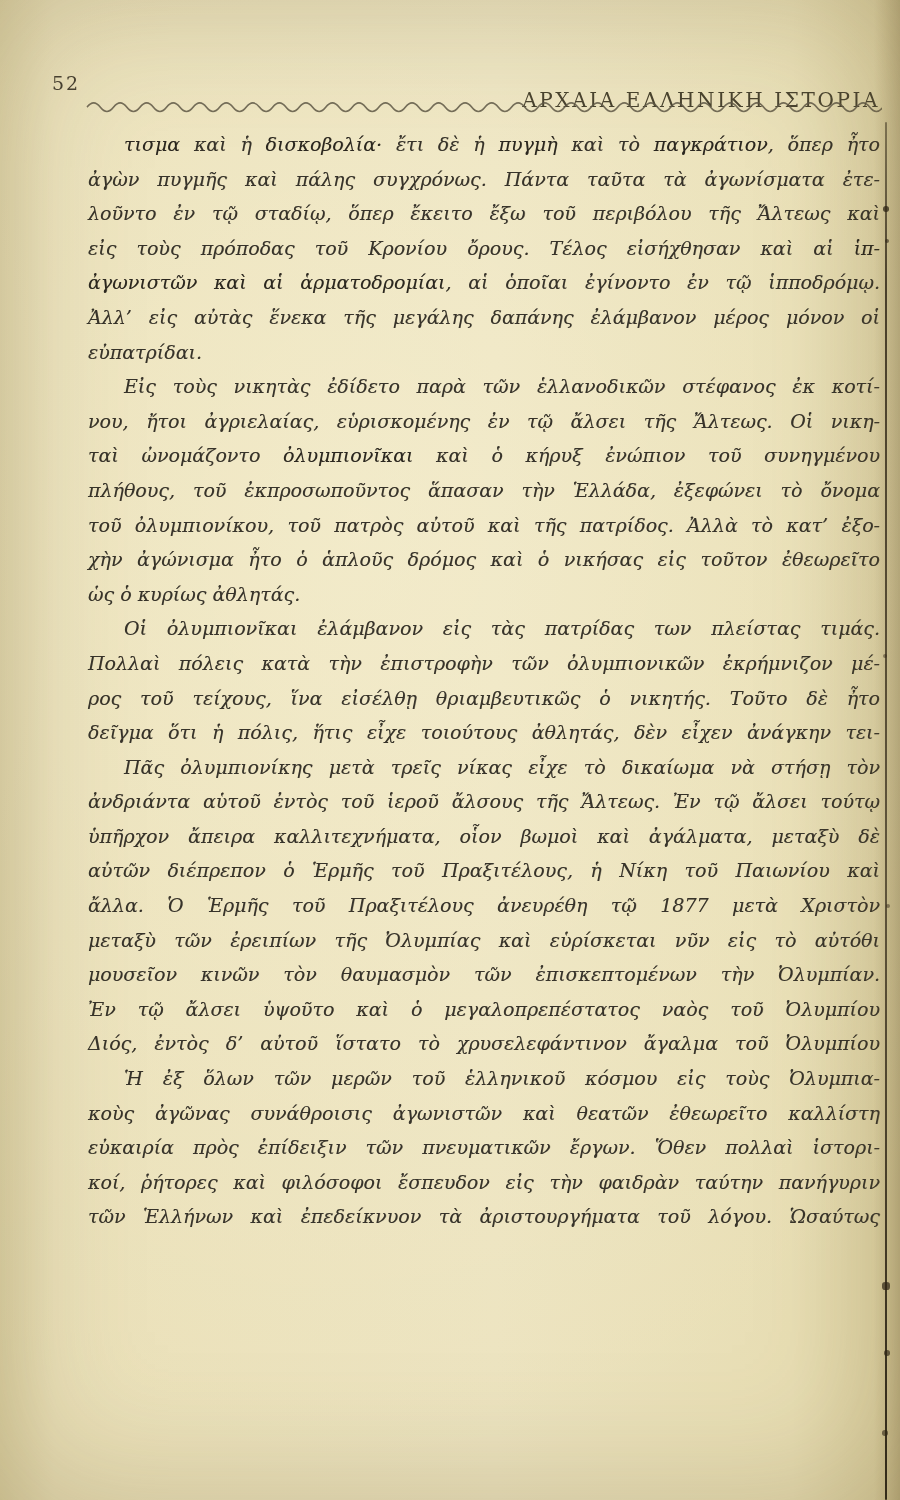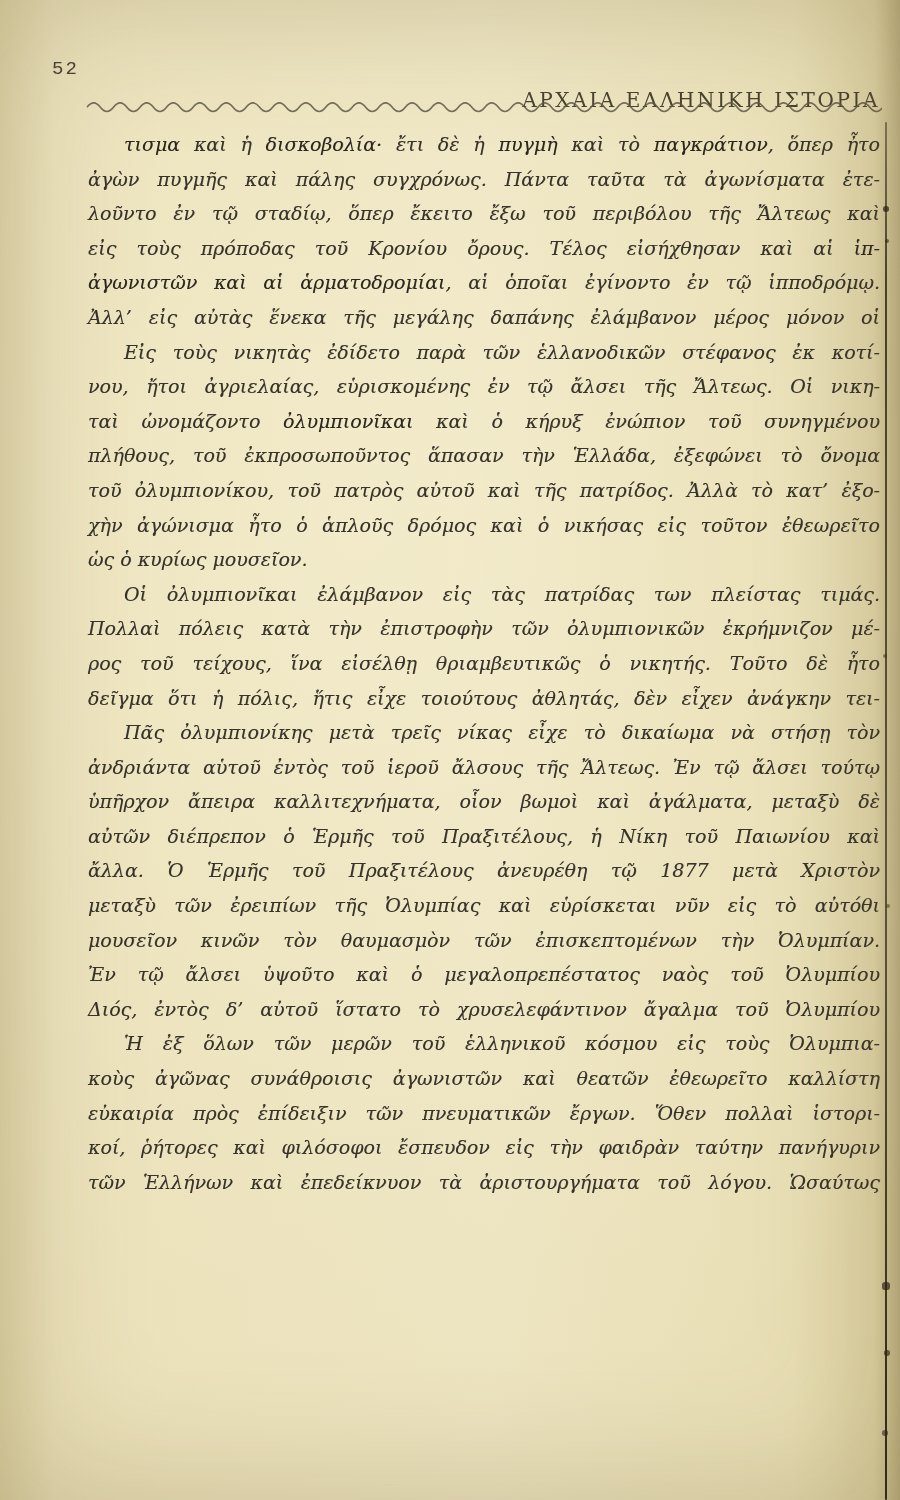--- a/index.html
+++ b/index.html
@@ -12,22 +12,22 @@
     position: relative; width: 900px; height: 1500px; overflow: hidden;
     background:
       radial-gradient(ellipse 130% 100% at 40% 35%, rgba(255,250,225,0.35), rgba(255,250,225,0) 65%),
       linear-gradient(90deg, #e0d5a8 0%, #eae0b8 6%, #ece3bf 55%, #e8deb4 88%, #dbcf9f 100%);
   }
   .paper::after {
     content: ""; position: absolute; inset: 0; pointer-events: none;
     box-shadow: inset 0 0 140px rgba(105,85,40,0.28);
   }
   .pagenum {
-    position: absolute; left: 52px; top: 58px;
-    font-size: 19px; letter-spacing: 2px; color: #453f32; font-family: Liberation Mono, monospace;
+    position: absolute; left: 52px; top: 72px;
+    font-size: 19px; letter-spacing: 2px; color: #453f32;
   }
   .header-title {
     position: absolute; left: 88px; top: 88px; width: 792px;
     text-align: right; font-size: 20px; letter-spacing: 2.6px; color: #49432f;
   }
   .wavy { position: absolute; left: 86px; top: 98px; width: 796px; height: 16px; }
   .wavy path { stroke: #5f5846; stroke-width: 1.4; fill: none; opacity: .85; }
   .text-body {
     position: absolute; left: 88px; top: 127px; width: 792px;
     font-style: italic; font-size: 19px; line-height: 34.6px;
@@ -68,29 +68,30 @@
     <path d="M 1 8 q 6.6 -7.5 13.2 0 q 6.6 7.5 13.2 0 q 6.6 -7.5 13.2 0 q 6.6 7.5 13.2 0 q 6.6 -7.5 13.2 0 q 6.6 7.5 13.2 0 q 6.6 -7.5 13.2 0 q 6.6 7.5 13.2 0 q 6.6 -7.5 13.2 0 q 6.6 7.5 13.2 0 q 6.6 -7.5 13.2 0 q 6.6 7.5 13.2 0 q 6.6 -7.5 13.2 0 q 6.6 7.5 13.2 0 q 6.6 -7.5 13.2 0 q 6.6 7.5 13.2 0 q 6.6 -7.5 13.2 0 q 6.6 7.5 13.2 0 q 6.6 -7.5 13.2 0 q 6.6 7.5 13.2 0 q 6.6 -7.5 13.2 0 q 6.6 7.5 13.2 0 q 6.6 -7.5 13.2 0 q 6.6 7.5 13.2 0 q 6.6 -7.5 13.2 0 q 6.6 7.5 13.2 0 q 6.6 -7.5 13.2 0 q 6.6 7.5 13.2 0 q 6.6 -7.5 13.2 0 q 6.6 7.5 13.2 0 q 6.6 -7.5 13.2 0 q 6.6 7.5 13.2 0 q 6.6 -7.5 13.2 0 q 6.6 7.5 13.2 0 q 6.6 -7.5 13.2 0 q 6.6 7.5 13.2 0 q 6.6 -7.5 13.2 0 q 6.6 7.5 13.2 0 q 6.6 -7.5 13.2 0 q 6.6 7.5 13.2 0 q 6.6 -7.5 13.2 0 q 6.6 7.5 13.2 0 q 6.6 -7.5 13.2 0 q 6.6 7.5 13.2 0 q 6.6 -7.5 13.2 0 q 6.6 7.5 13.2 0 q 6.6 -7.5 13.2 0 q 6.6 7.5 13.2 0 q 6.6 -7.5 13.2 0 q 6.6 7.5 13.2 0 q 6.6 -7.5 13.2 0 q 6.6 7.5 13.2 0 q 6.6 -7.5 13.2 0 q 6.6 7.5 13.2 0 q 6.6 -7.5 13.2 0 q 6.6 7.5 13.2 0 q 6.6 -7.5 13.2 0 q 6.6 7.5 13.2 0 q 6.6 -7.5 13.2 0 q 6.6 7.5 13.2 0"></path>
   </svg>
   <div class="text-body">
       <div class="paragraph">
         <div class="line first"><span class="run bold">τισμα</span><span class="run"> καὶ ἡ </span><span class="run bold">δισκοβολία·</span><span class="run"> ἔτι δὲ ἡ </span><span class="run bold">πυγμὴ</span><span class="run"> καὶ τὸ </span><span class="run bold">παγκράτιον</span><span class="run">, ὅπερ ἦτο</span></div>
         <div class="line"><span class="run">ἀγὼν πυγμῆς καὶ πάλης συγχρόνως. Πάντα ταῦτα τὰ ἀγωνίσματα ἐτε-</span></div>
         <div class="line"><span class="run">λοῦντο ἐν τῷ σταδίῳ, ὅπερ ἔκειτο ἔξω τοῦ περιβόλου τῆς Ἄλτεως καὶ</span></div>
         <div class="line"><span class="run">εἰς τοὺς πρόποδας τοῦ Κρονίου ὄρους. Τέλος εἰσήχθησαν καὶ αἱ </span><span class="run bold">ἱπ-</span></div>
         <div class="line"><span class="run bold">ἀγωνιστῶν καὶ αἱ ἁρματοδρομίαι</span><span class="run">, αἱ ὁποῖαι ἐγίνοντο ἐν τῷ ἱπποδρόμῳ.</span></div>
         <div class="line"><span class="run">Ἀλλ’ εἰς αὐτὰς ἕνεκα τῆς μεγάλης δαπάνης ἐλάμβανον μέρος μόνον οἱ</span></div>
+        <div class="line last"><span class="run">εὐπατρίδαι.</span></div>
       </div>
       <div class="paragraph">
         <div class="line first"><span class="run">Εἰς τοὺς νικητὰς ἐδίδετο παρὰ τῶν ἑλλανοδικῶν στέφανος ἐκ κοτί-</span></div>
         <div class="line"><span class="run">νου, ἤτοι ἀγριελαίας, εὑρισκομένης ἐν τῷ ἄλσει τῆς Ἄλτεως. Οἱ νικη-</span></div>
         <div class="line"><span class="run">ταὶ ὠνομάζοντο </span><span class="run bold">ὀλυμπιονῖκαι</span><span class="run"> καὶ ὁ κήρυξ ἐνώπιον τοῦ συνηγμένου</span></div>
         <div class="line"><span class="run">πλήθους, τοῦ ἐκπροσωποῦντος ἅπασαν τὴν Ἑλλάδα, ἐξεφώνει τὸ ὄνομα</span></div>
         <div class="line"><span class="run">τοῦ ὀλυμπιονίκου, τοῦ πατρὸς αὐτοῦ καὶ τῆς πατρίδος. Ἀλλὰ τὸ κατ’ ἐξο-</span></div>
         <div class="line"><span class="run">χὴν ἀγώνισμα ἦτο ὁ ἁπλοῦς δρόμος καὶ ὁ νικήσας εἰς τοῦτον ἐθεωρεῖτο</span></div>
-        <div class="line last"><span class="run">ὡς ὁ κυρίως μουσεῖον.</span></div>
+        <div class="line last"><span class="run">ὡς ὁ κυρίως ἀθλητάς.</span></div>
       </div>
       <div class="paragraph">
         <div class="line first"><span class="run">Οἱ ὀλυμπιονῖκαι ἐλάμβανον εἰς τὰς πατρίδας των πλείστας τιμάς.</span></div>
         <div class="line"><span class="run">Πολλαὶ πόλεις κατὰ τὴν ἐπιστροφὴν τῶν ὀλυμπιονικῶν ἐκρήμνιζον μέ-</span></div>
         <div class="line"><span class="run">ρος τοῦ τείχους, ἵνα εἰσέλθῃ θριαμβευτικῶς ὁ νικητής. Τοῦτο δὲ ἦτο</span></div>
         <div class="line"><span class="run">δεῖγμα ὅτι ἡ πόλις, ἥτις εἶχε τοιούτους ἀθλητάς, δὲν εἶχεν ἀνάγκην τει-</span></div>
       </div>
       <div class="paragraph">
         <div class="line first"><span class="run">Πᾶς ὀλυμπιονίκης μετὰ τρεῖς νίκας εἶχε τὸ δικαίωμα νὰ στήσῃ τὸν</span></div>
         <div class="line"><span class="run">ἀνδριάντα αὑτοῦ ἐντὸς τοῦ ἱεροῦ ἄλσους τῆς Ἄλτεως. Ἐν τῷ ἄλσει τούτῳ</span></div>

